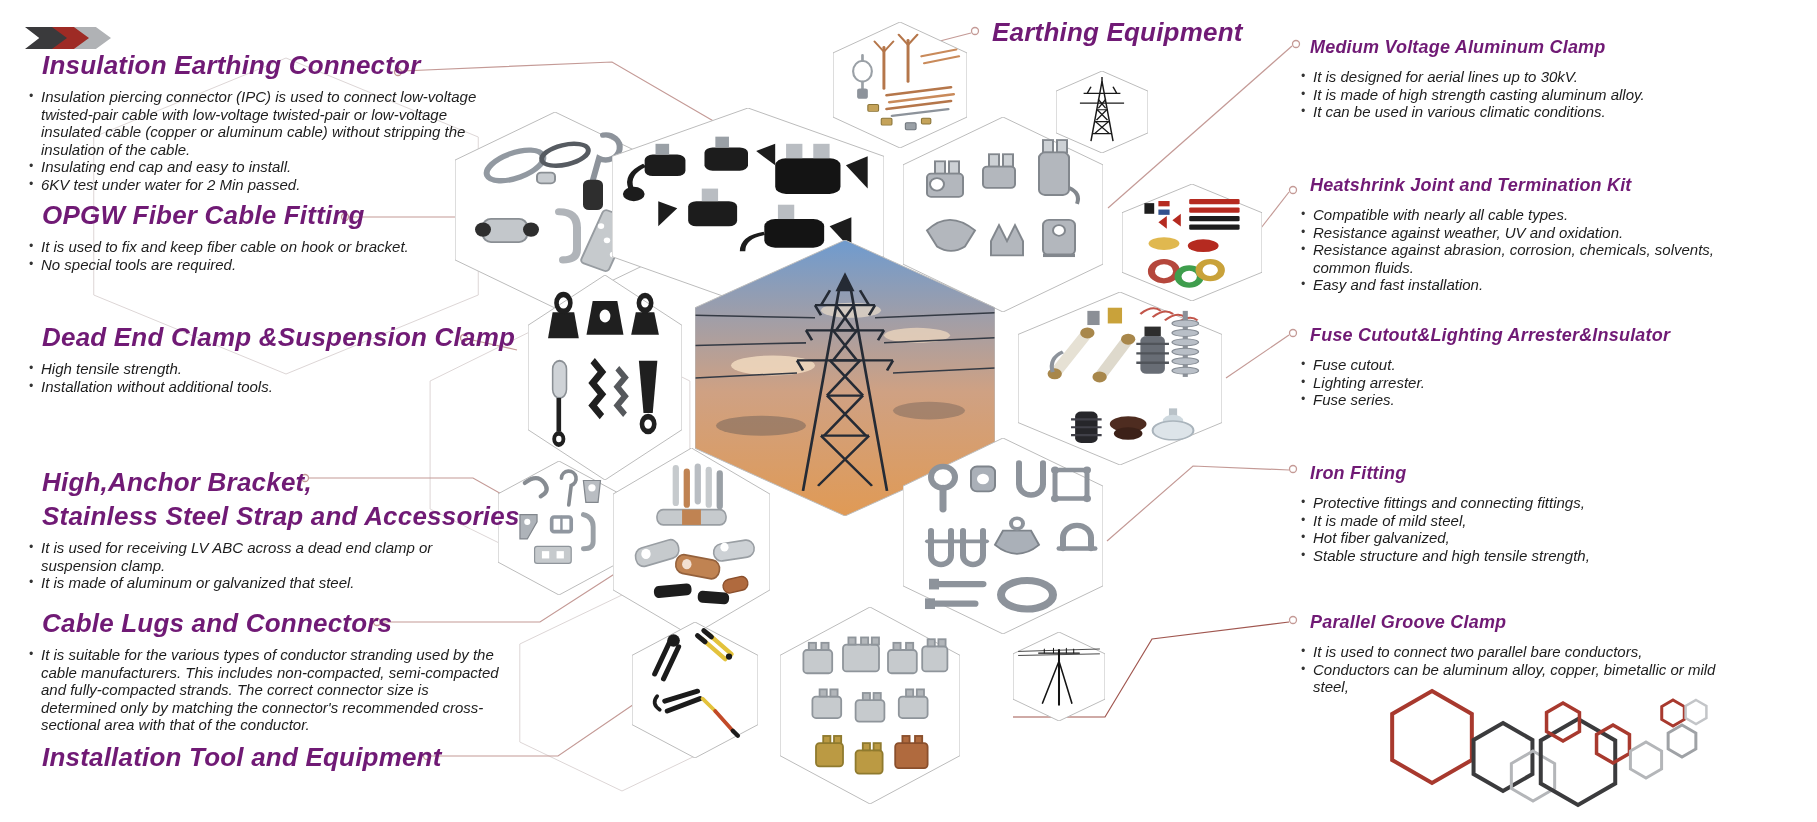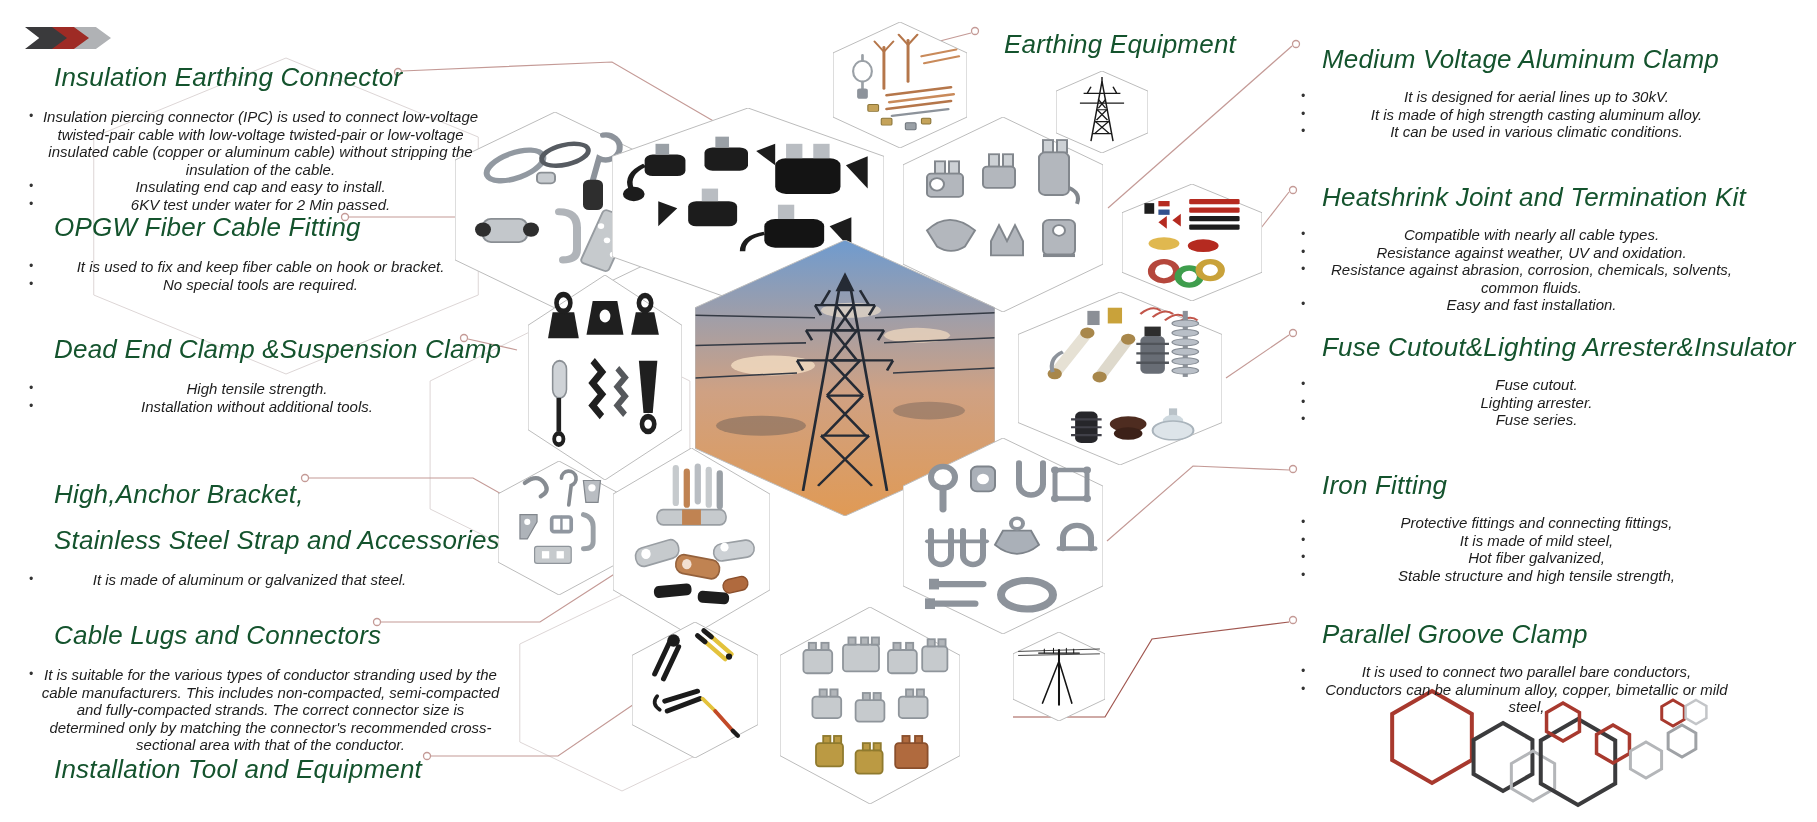--- a/index.html
+++ b/index.html
@@ -1,25 +1,25 @@
 <!DOCTYPE html>
 <html><head>
 <meta charset="utf-8">
 <style>
   html,body{margin:0;padding:0;background:#fff;}
   #canvas{position:relative;width:1817px;height:822px;background:#ffffff;
           font-family:"Liberation Sans",sans-serif;overflow:hidden;outline:1px solid #ececec;}
   #overlay{position:absolute;left:0;top:0;z-index:0;pointer-events:none;}
   .hex{position:absolute;z-index:1;}
   .sec{position:absolute;z-index:2;}
-  .lt{margin:16px;font-weight:normal;font-style:italic;color:#14532d;white-space:nowrap;letter-spacing:.2px;}
+  .lt{margin:4px;font-weight:bold;font-style:italic;color:#701a75;white-space:nowrap;letter-spacing:.2px;}
   .t26{font-size:26px;line-height:30px;}
-  .t22{font-size:26px;line-height:26px;}
+  .t22{font-size:18px;line-height:26px;}
   .bl{list-style:none;margin:8px 0 0 -10px;padding:0;font-style:italic;color:#1d1d1d;
-      font-size:15px;line-height:17.5px;text-align:center;}
+      font-size:15px;line-height:17.5px;}
   .bl li{position:relative;padding-left:13px;}
   .bl li::before{content:"\2022";position:absolute;left:1px;top:0;font-size:12px;color:#333;}
   .rsec .bl{margin-left:-6px;}
   #logo{position:absolute;left:25px;top:27px;width:120px;height:22px;z-index:2;}
   .chev{position:absolute;top:0;width:42px;height:22px;
         clip-path:polygon(0 0,64% 0,100% 50%,64% 100%,0 100%,34% 50%);}
   #earthing-title{position:absolute;left:988px;top:13px;z-index:2;}
 </style>
 </head>
 <body>
@@ -109,20 +109,21 @@
     <ul class="bl" style="width:445px">
       <li>High tensile strength.</li>
       <li>Installation without additional tools.</li>
     </ul>
   </div>
 
   <div class="sec" style="left:38px;top:463px">
     <h2 class="lt t26">High,Anchor Bracket,</h2>
     <h2 class="lt t26">Stainless Steel Strap and Accessories</h2>
     <ul class="bl" style="width:430px">
+      <li>It is used for receiving LV ABC across a dead end clamp or suspension clamp.</li>
       <li>It is made of aluminum or galvanized that steel.</li>
     </ul>
   </div>
 
   <div class="sec" style="left:38px;top:604px">
     <h2 class="lt t26">Cable Lugs and Connectors</h2>
     <ul class="bl" style="width:472px">
       <li>It is suitable for the various types of conductor stranding used by the cable manufacturers. This includes non-compacted, semi-compacted and fully-compacted strands. The correct connector size is determined only by matching the connector's recommended cross-sectional area with that of the conductor.</li>
     </ul>
   </div>

